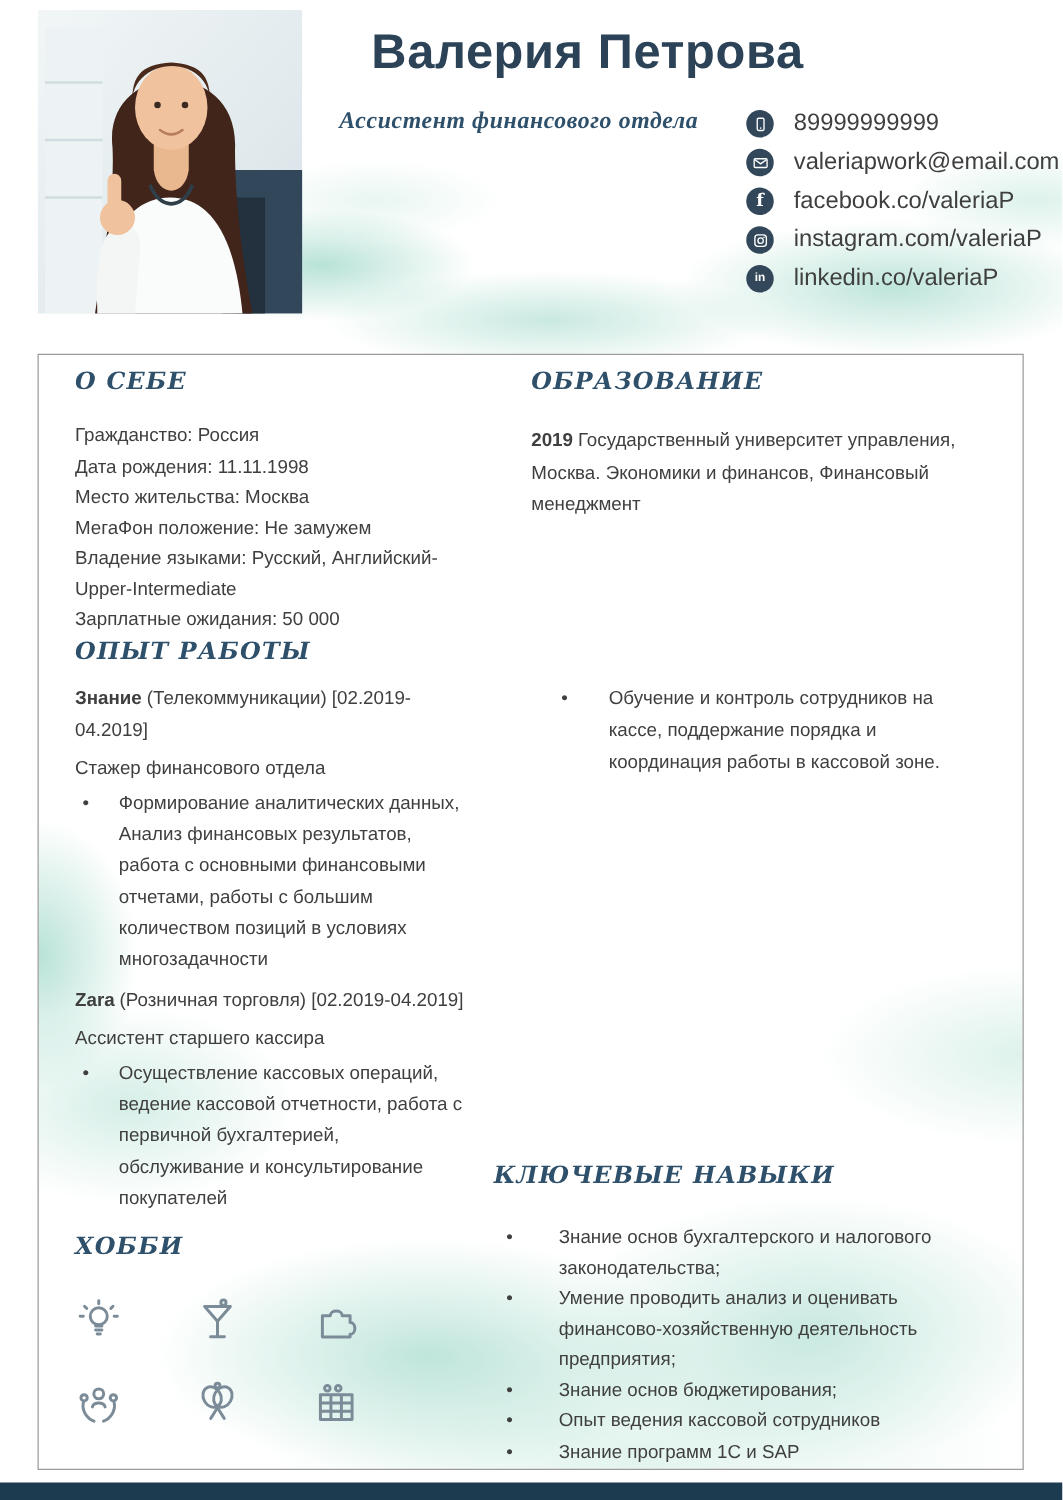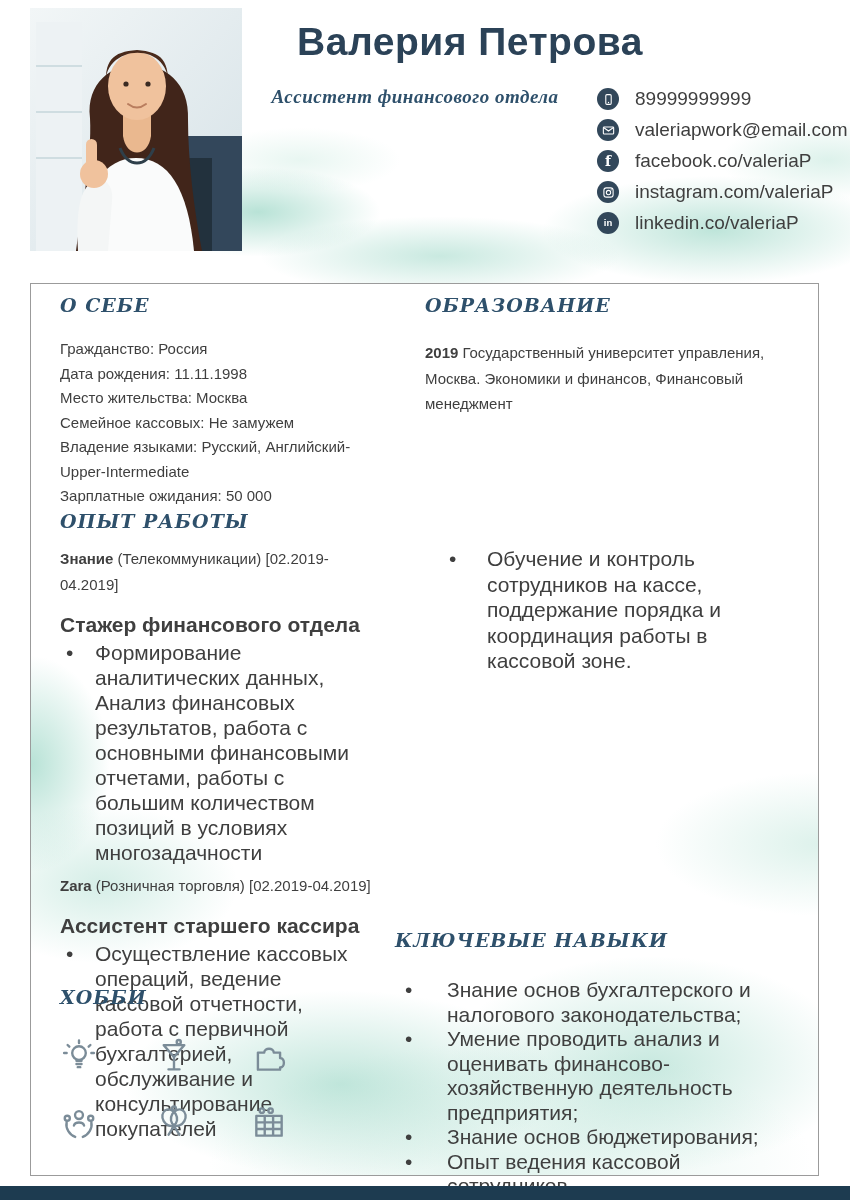--- a/index.html
+++ b/index.html
@@ -49,23 +49,23 @@
   .sec-about{left:29px;top:10px;width:310px;}
   .sec-about .lines{margin-top:21px;}
   .sec-about .lines div{line-height:24.5px;font-size:15px;}
   .sec-education{left:394px;top:10px;width:352px;}
   .edu-text{margin-top:24px;font-size:15px;line-height:25.5px;}
   .b{font-weight:700;margin-right:4px;}
   .sec-exp-left{left:29px;top:226px;width:312px;}
   .job{margin-top:14px;}
   .job + .job{margin-top:8px;}
   .job-line{font-size:15px;line-height:26px;}
-  .job-pos{font-weight:700;font-size:21px;line-height:26px;margin-top:14px;}
+  .job-pos{font-weight:400;font-size:15px;line-height:26px;margin-top:4px;}
   ul.blist{list-style:none;margin:2px 0 0 0;padding:0;}
-  ul.blist li{position:relative;font-size:21px;line-height:25px;padding-left:35px;}
+  ul.blist li{position:relative;font-size:15px;line-height:25px;padding-left:35px;}
   ul.blist li::before{content:"\2022";position:absolute;left:6px;}
   .sec-exp-right{left:394px;top:260px;width:345px;}
   .sec-exp-right ul.blist li{padding-left:62px;line-height:25.5px;}
   .sec-exp-right ul.blist li::before{left:24px;}
   .sec-skills{left:364px;top:645px;width:392px;}
   .sec-skills ul.blist{margin-top:27px;}
   .sec-skills ul.blist li{padding-left:52px;line-height:24.5px;}
   .sec-skills ul.blist li::before{left:10px;}
   .sec-hobbies{left:29px;top:702px;width:300px;}
   .hobby-grid{margin-top:30px;display:grid;grid-template-columns:repeat(3,95px);row-gap:28px;}
@@ -161,21 +161,21 @@
   </div>
 
   <div class="main-box">
 
     <section class="sec-about">
       <div class="sec-heading">О СЕБЕ</div>
       <div class="lines">
         <div>Гражданство: Россия</div>
         <div>Дата рождения: 11.11.1998</div>
         <div>Место жительства: Москва</div>
-        <div>Семейное кассовых: Не замужем</div>
+        <div>МегаФон положение: Не замужем</div>
         <div>Владение языками: Русский, Английский-Upper-Intermediate</div>
         <div>Зарплатные ожидания: 50 000</div>
       </div>
     </section>
 
     <section class="sec-education">
       <div class="sec-heading">ОБРАЗОВАНИЕ</div>
       <div class="edu-text">
         <span class="b">2019</span><span>Государственный университет управления, Москва. Экономики и финансов, Финансовый менеджмент</span>
       </div>

